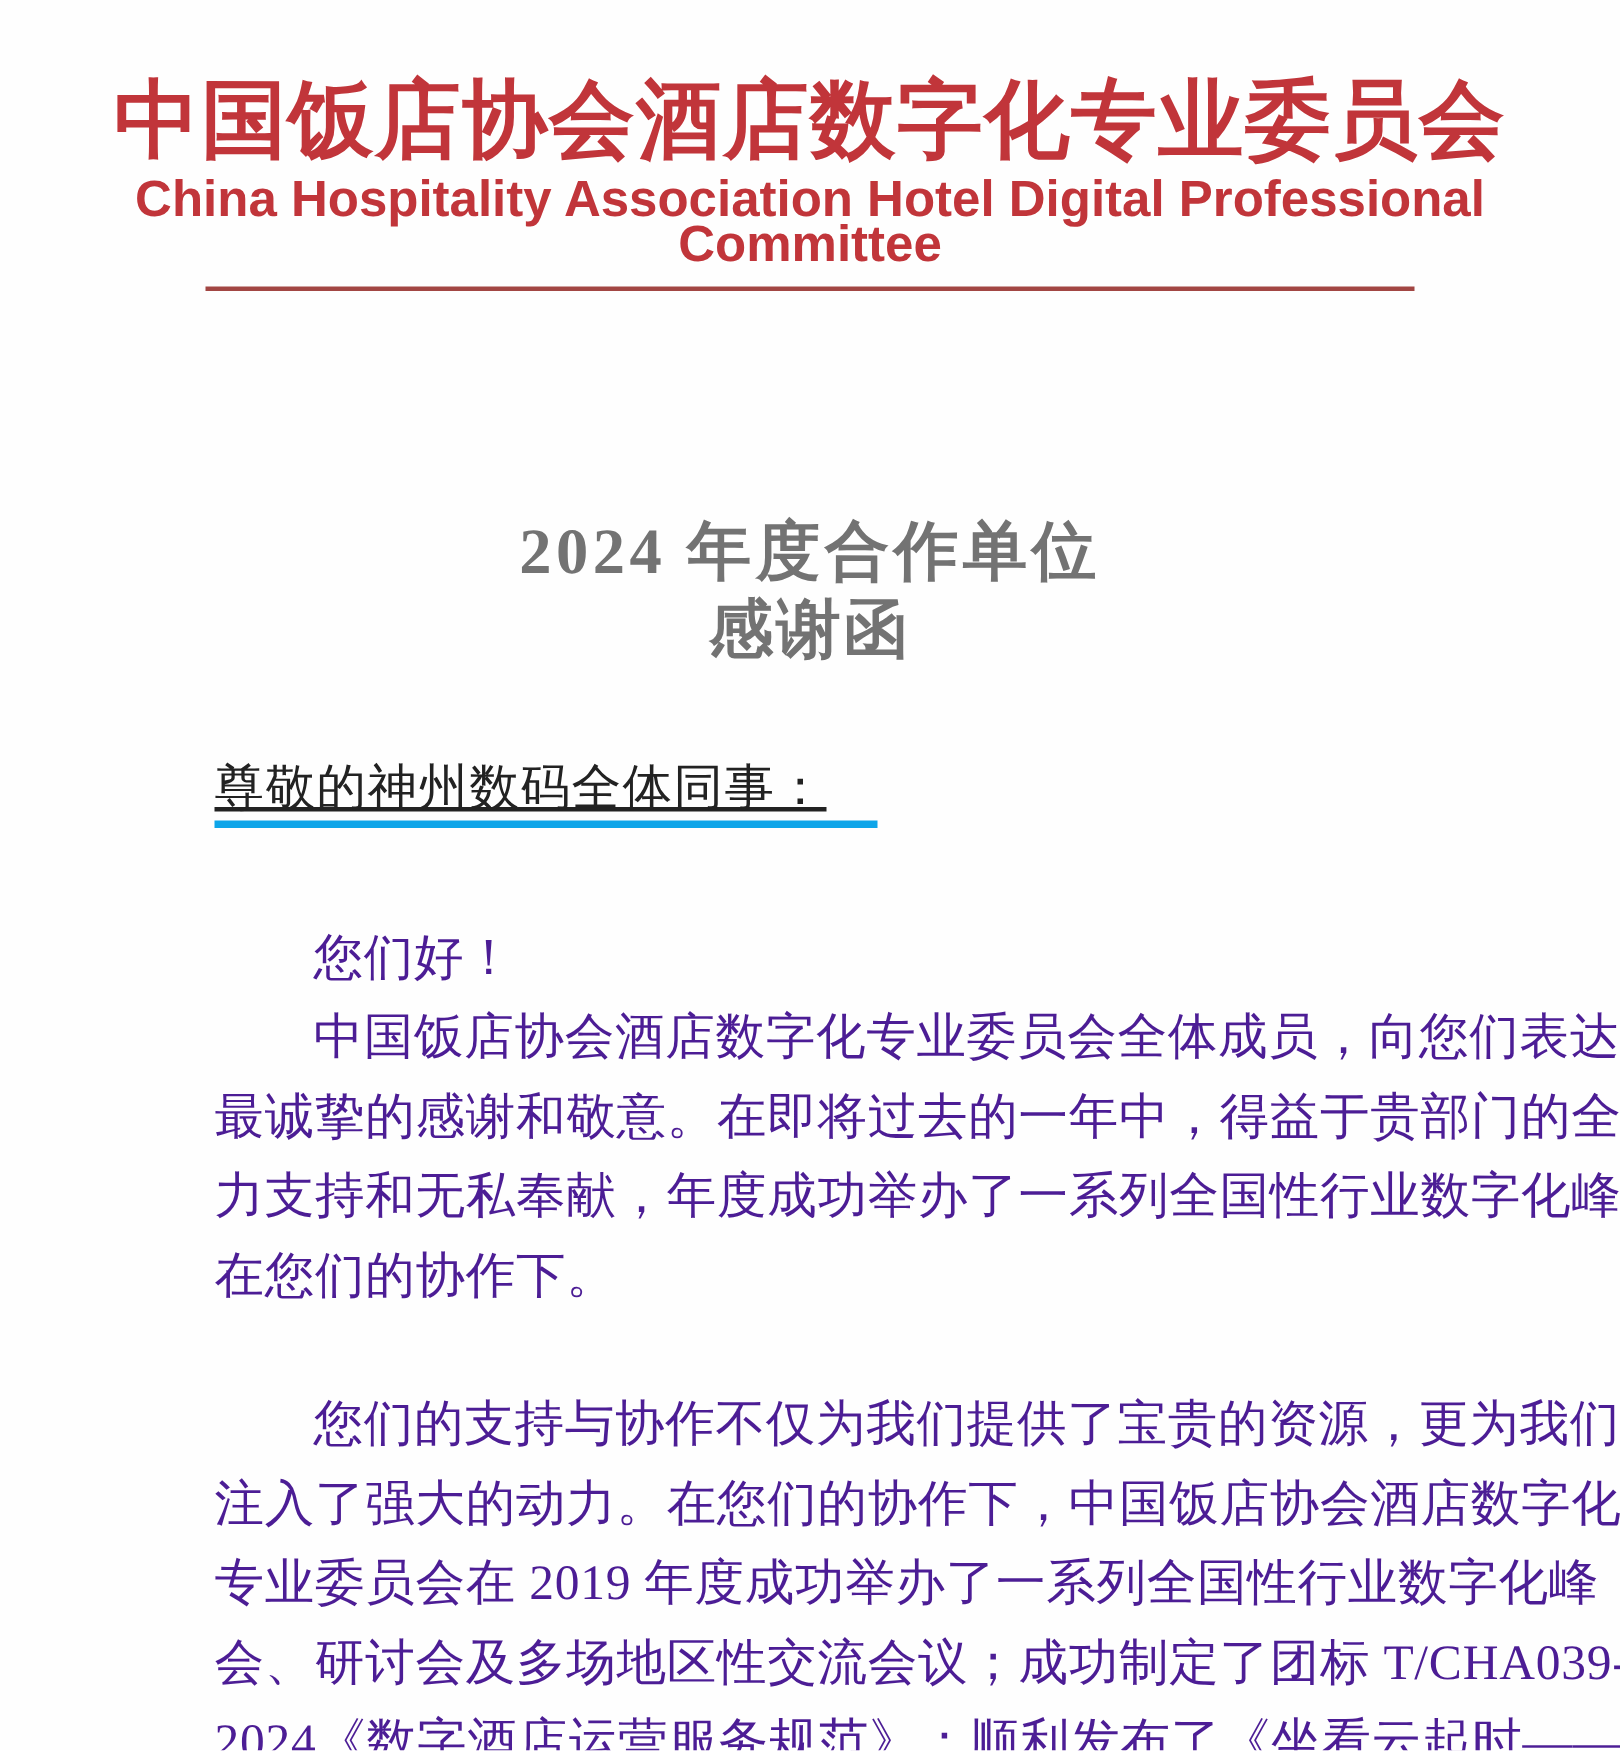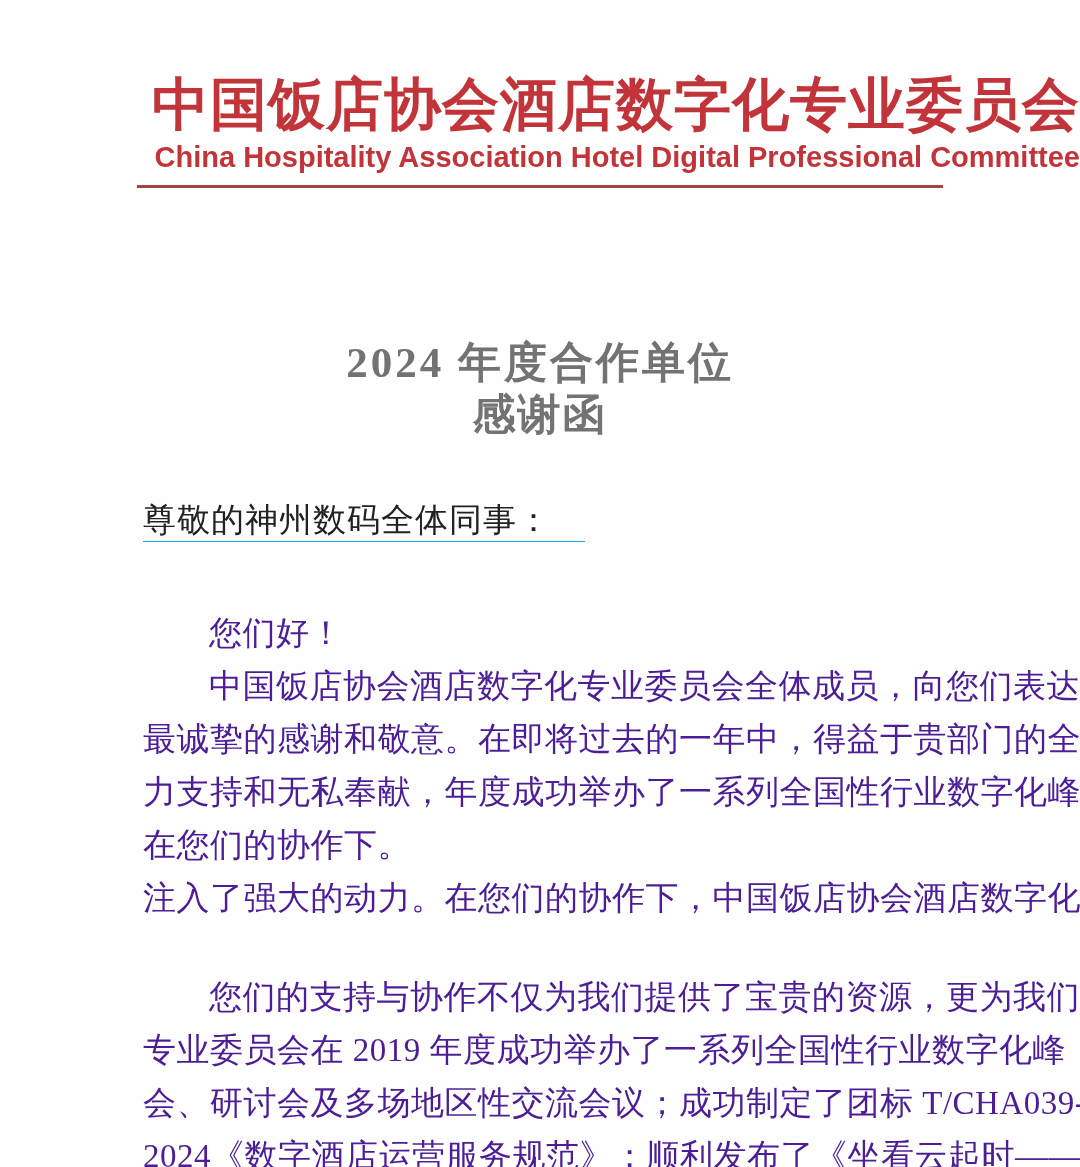--- a/index.html
+++ b/index.html
@@ -7,31 +7,31 @@
     position: relative;
     width: 1080px;
     height: 1167px;
     margin: 0 auto;
     background: #fefefe;
     overflow: hidden;
     font-family: "Liberation Serif", serif;
   }
 
   
-  .letterhead { padding-top: 68px; text-align: right; }
+  .letterhead { padding-top: 44px; text-align: center; }
   .lh-cn {
     font-size: 57px;
     font-weight: bold;
     line-height: 74px;
     letter-spacing: 1px;
     color: var(--accent, #c1353a);
     font-family: "Liberation Serif", serif;
   }
   .lh-en {
-    font-size: 29px;
+    font-size: 34px;
     font-weight: bold;
     line-height: 30px;
     letter-spacing: 0px;
     color: var(--accent, #c1353a);
     font-family: "Liberation Sans", sans-serif;
   }
   .lh-rule {
     width: 806px;
     margin: 13px auto 0 auto;
     border: none;
@@ -50,24 +50,25 @@
   .doc-title.t2 { margin-top: 2px; letter-spacing: 2px; }
 
   
   .salutation-row {
     margin: 58px 130px 0 143px;
     font-size: 33px;
     line-height: 44px;
     color: #222222;
   }
   .salutation {
-    border-bottom: 1px solid #0ea5e9;
+    border-bottom: 5px solid #0ea5e9;
     padding-right: 34px;
     padding-bottom: 3px;
     letter-spacing: 1px;
+    text-decoration: underline;
   }
 
   
   .body-lines { margin: 65px 130px 0 143px; }
   .line {
     font-size: 33px;
     line-height: 53px;
     color: #4c1d95;
     letter-spacing: 0.5px;
     text-align: justify;
@@ -96,21 +97,21 @@
     <div class="salutation-row">
       <span class="salutation">尊敬的神州数码全体同事：</span>
     </div>
 
     <div class="body-lines" id="body-lines">
         <div class="line indent para-end">您们好！</div>
         <div class="line indent">中国饭店协会酒店数字化专业委员会全体成员，向您们表达</div>
         <div class="line">最诚挚的感谢和敬意。在即将过去的一年中，得益于贵部门的全</div>
         <div class="line">力支持和无私奉献，年度成功举办了一系列全国性行业数字化峰</div>
         <div class="line para-end">在您们的协作下。</div>
+        <div class="line indent para-start">您们的支持与协作不仅为我们提供了宝贵的资源，更为我们</div>
         <div class="line">注入了强大的动力。在您们的协作下，中国饭店协会酒店数字化</div>
-        <div class="line indent para-start">您们的支持与协作不仅为我们提供了宝贵的资源，更为我们</div>
         <div class="line">专业委员会在 2019 年度成功举办了一系列全国性行业数字化峰</div>
         <div class="line">会、研讨会及多场地区性交流会议；成功制定了团标 T/CHA039-</div>
         <div class="line">2024《数字酒店运营服务规范》；顺利发布了《坐看云起时——</div>
       </div>
   </main>
 
 </div>
 
 </body></html>

